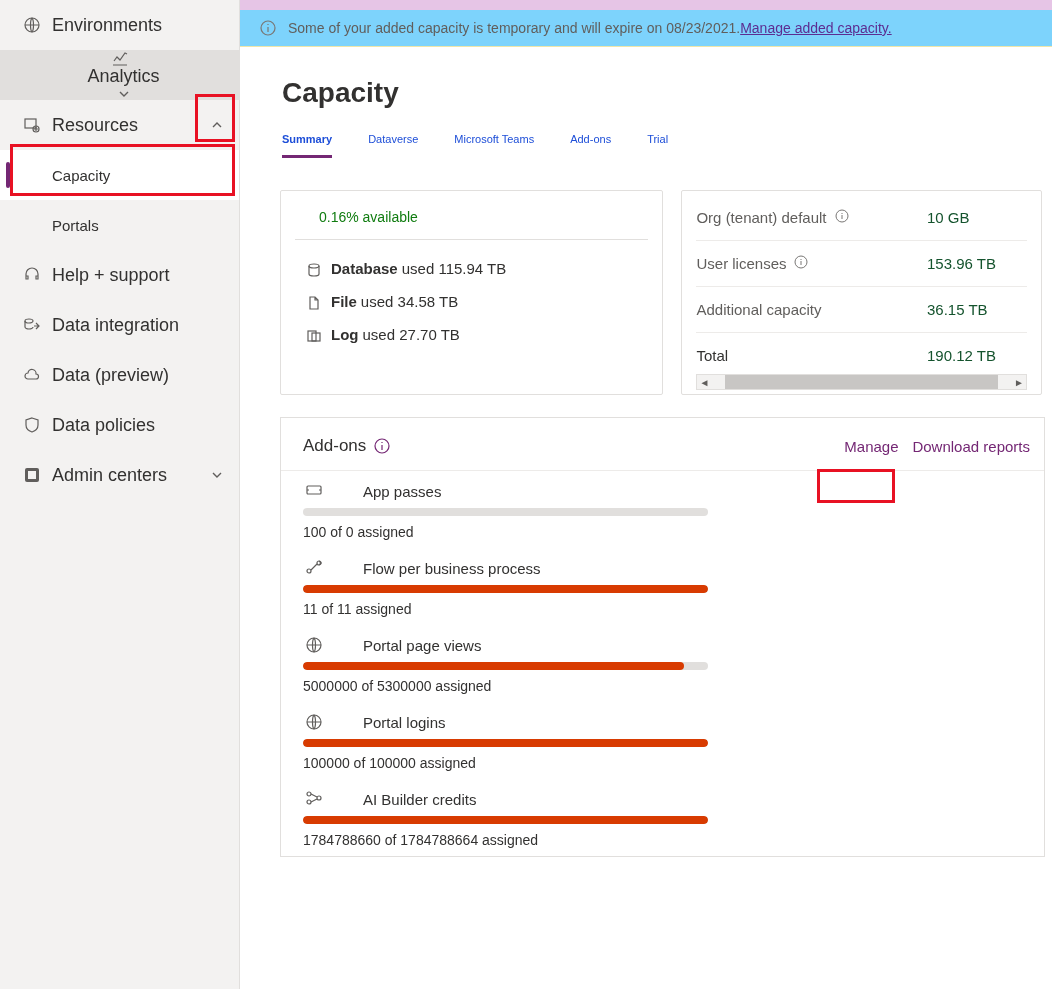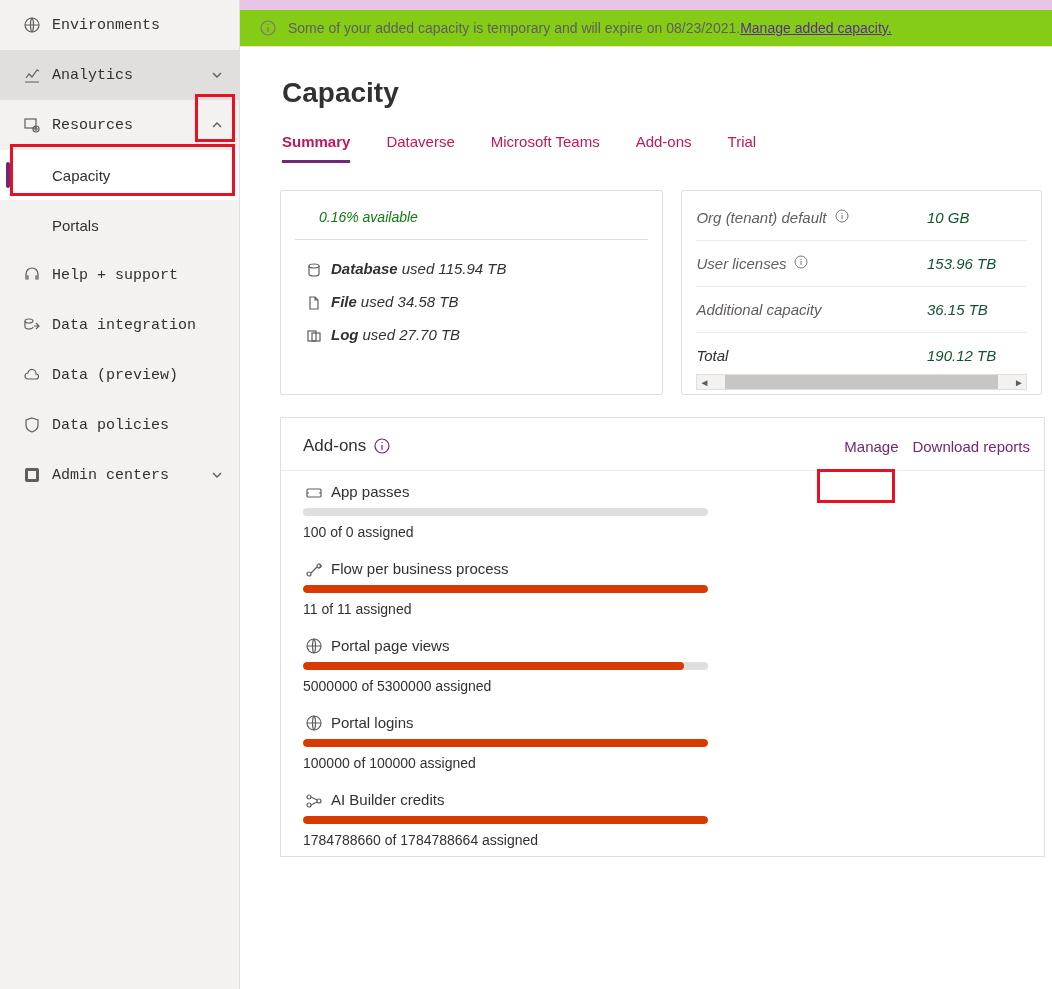--- a/index.html
+++ b/index.html
@@ -1,53 +1,53 @@
 <!DOCTYPE html>
 <html><head>
 <meta charset="utf-8">
 <style>
   * { box-sizing: border-box; margin: 0; padding: 0; }
   body { font-family: "Segoe UI", sans-serif; font-size: 14px; color: #323130; background: #fff; width: 1052px; height: 989px; overflow: hidden; position: relative; }
 
   
   .sidebar { position: absolute; left: 0; top: 0; width: 240px; height: 100%; background: #f3f2f1; border-right: 1px solid #e1dfdd; }
-  .nav-item { display: flex; align-items: center; height: 50px; padding: 0 12px 0 20px; cursor: pointer; font-size: 15px; color: #323130; font-family: Liberation Mono, monospace; }
+  .nav-item { display: flex; align-items: center; height: 50px; padding: 0 12px 0 20px; cursor: pointer; font-size: 18px; color: #323130; }
   .nav-item .nav-icon { width: 24px; display: flex; justify-content: center; margin-right: 8px; }
   .nav-item .nav-label { flex: 1; }
   .nav-item .chev { width: 20px; display:flex; justify-content:center; }
-  .nav-item.analytics { background: #e1dfdd; }
+  .nav-item.analytics { background: #e1dfdd; flex-direction: column; }
   .nav-sub { padding-left: 52px; height: 50px; display:flex; align-items:center; cursor:pointer; font-size:15px; }
   .nav-sub.active { background:#fff; position:relative; }
   .nav-sub.active::before { content:""; position:absolute; left:6px; top:12px; bottom:12px; width:4px; background:#742774; border-radius:2px; }
 
   
   .redbox1 { position:absolute; border:3px solid #e81123; pointer-events:none; }
   .redbox-chev { left:195px; top:94px; width:40px; height:48px; }
   .redbox-cap { left:10px; top:144px; width:225px; height:52px; }
   .redbox-manage { left:817px; top:469px; width:78px; height:34px; }
 
   
   .main { position:absolute; left:240px; top:0; right:0; bottom:0; background:#fff; overflow:hidden; }
   .purple-strip { height:10px; background:#e6c5e6; }
-  .banner { background:#84cc16; padding:10px 20px; display:flex; align-items:center; color:#605e5c; font-size:14px; border-bottom:1px solid #f0e6a9; }
+  .banner { background:#7dd3fc; padding:10px 20px; display:flex; align-items:center; color:#605e5c; font-size:14px; border-bottom:1px solid #f0e6a9; }
   .banner .info-icon { margin-right:12px; color:#797775; }
   .banner a { color:#5c2d91; text-decoration:underline; cursor:pointer; }
 
   .page-title { font-size:28px; font-weight:600; padding:30px 0 18px 42px; }
 
   
   .tabs { display:flex; gap:36px; padding-left:42px; border-bottom:1px solid #fff; }
-  .tab { padding:6px 0 10px 0; font-size:15px; color:#be185d; cursor:pointer; border-bottom:3px solid transparent;text-align:right; }
+  .tab { padding:6px 0 10px 0; font-size:11px; color:#1d4ed8; cursor:pointer; border-bottom:3px solid transparent;text-align:right; }
   .tab.active { font-weight:600; border-bottom-color:#742774; }
 
   
   .content { padding: 0 10px 0 10px; position:absolute; top:190px; left:0; right:0; bottom:0; overflow:hidden; }
 
   
-  .cards-row { display:flex; gap:18px; padding:0 0 0 30px;font-style:italic; }
+  .cards-row { display:flex; gap:18px; padding:0 0 0 30px; }
   .card { border:1px solid #e1dfdd; border-radius:2px; background:#fff; }
   .card-left { width:385px; padding:10px 14px 28px 14px; }
   .avail { color:#107c10; font-size:14px; padding:8px 0 14px 24px; }
   .hr { border:none; border-top:1px solid #e1dfdd; margin:0 0 12px 0; }
   .usage-row { display:flex; align-items:flex-end; padding:8px 0 8px 8px; font-size:15px; }
   .usage-row .u-icon { width:22px; display:flex; justify-content:center; margin-right:6px; color:#605e5c; }
   .usage-row b { font-weight:600; margin-right:4px; }
 
   .card-right { width:362px; padding:4px 14px 4px 14px; }
   .src-row { display:flex; align-items:center; padding:14px 0; border-bottom:1px solid #edebe9; font-size:15px; }
@@ -61,21 +61,21 @@
   .scrollbar-fake .arr { width:14px; text-align:center; font-size:10px; color:#605e5c; }
 
   
   .addons-card { margin:22px 0 0 30px; border:1px solid #e1dfdd; width:765px; }
   .addons-header { display:flex; align-items:center; padding:18px 14px 14px 22px; border-bottom:1px solid #edebe9; }
   .addons-title { font-size:17px; display:flex; align-items:center; flex:1; color:#323130; }
   .addons-title .info-sm { color:#742774; }
   .addons-links a { color:#742774; font-size:15px; cursor:pointer; margin-left:10px; }
 
   .addon-item { padding:12px 14px 8px 22px; }
-  .addon-name { display:flex; align-items:flex-end; font-size:15px; margin-bottom:8px; }
+  .addon-name { display:flex; align-items:flex-start; font-size:15px; margin-bottom:8px;gap:32px; }
   .addon-name .a-icon { width:22px; display:flex; justify-content:center; margin-right:6px; color:#605e5c; }
   .addon-bar { width:405px; height:8px; background:#e1dfdd; border-radius:4px; overflow:hidden; margin-bottom:8px; }
   .addon-bar .fill { height:100%; background:#d83b01; border-radius:4px; }
   .addon-status { font-size:14px; color:#323130; }
   .addon-status b { font-weight:400; }
 
   svg { display:block; }
 </style>
 </head>
 <body>

